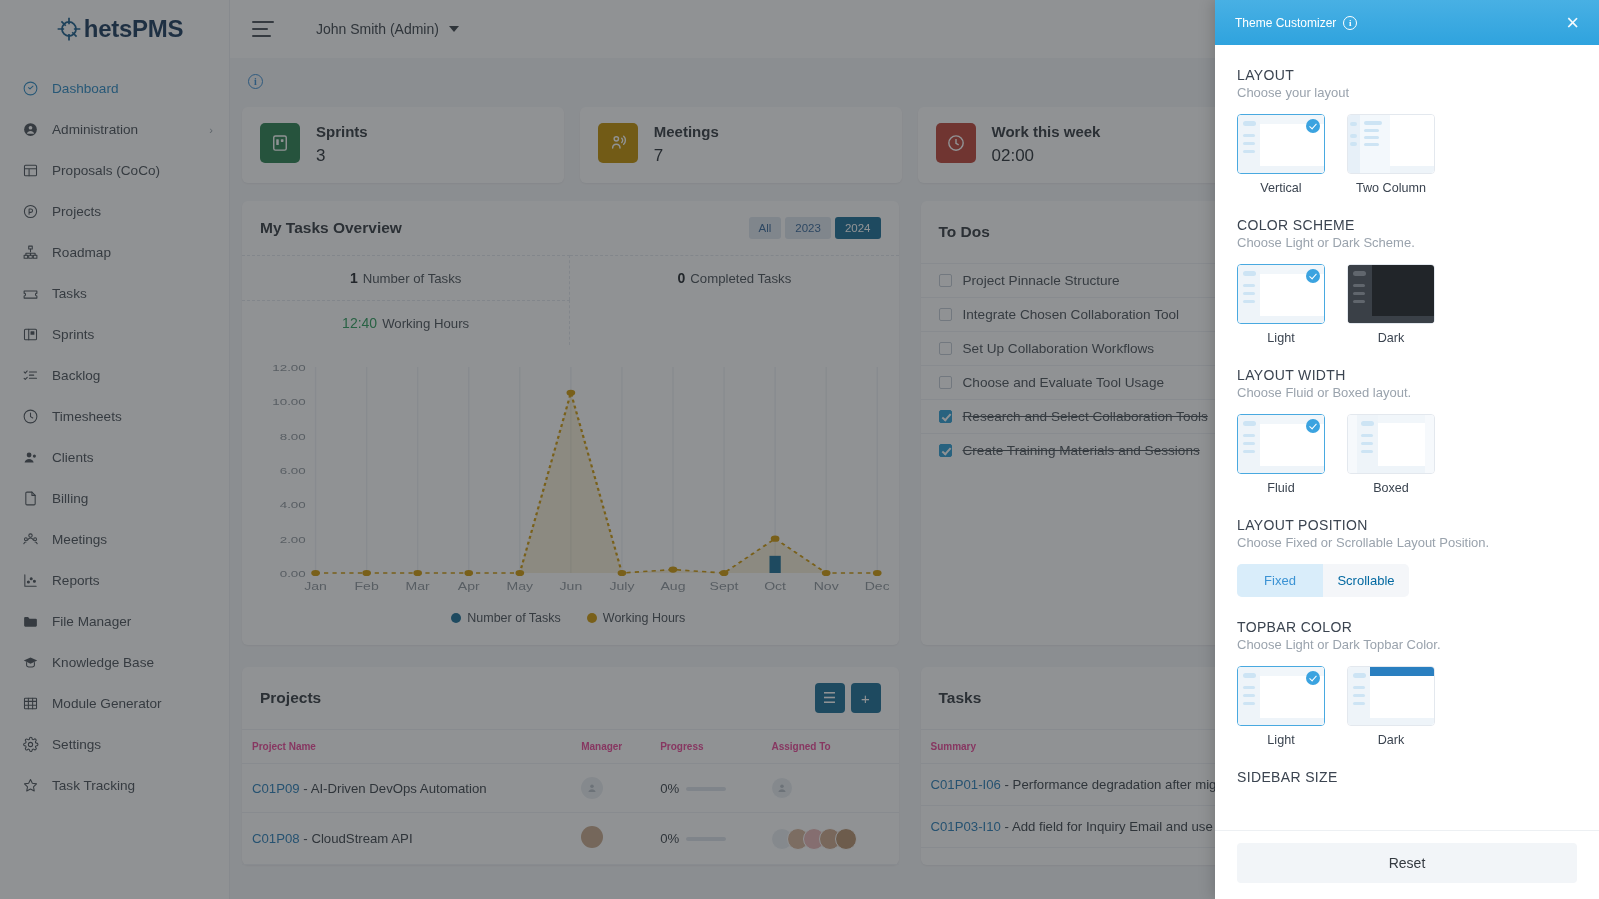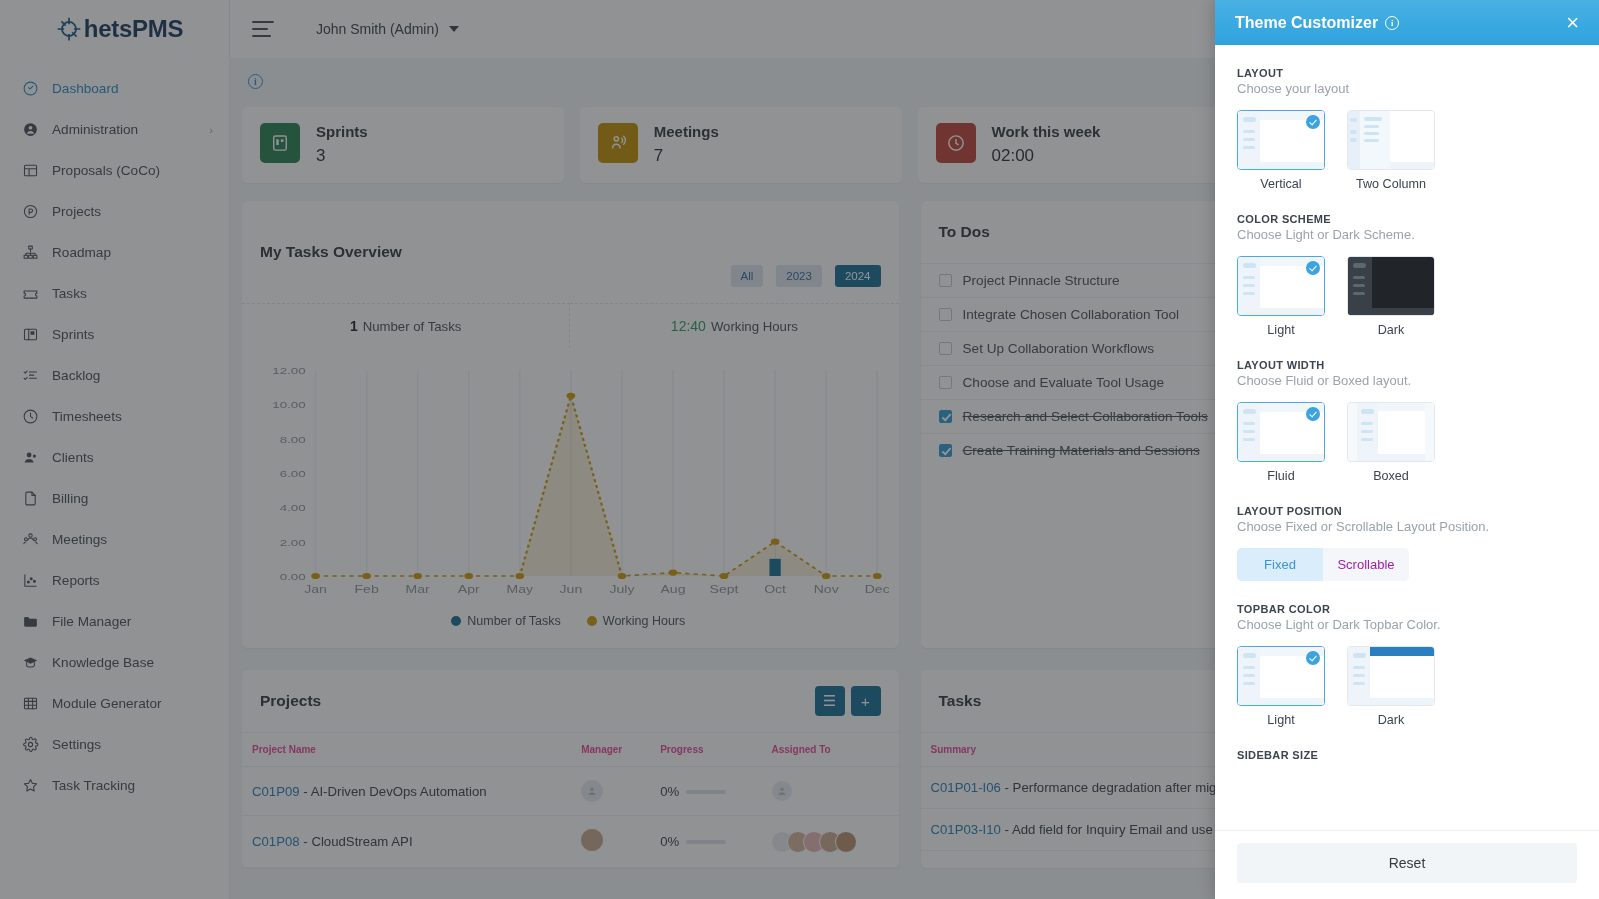--- a/index.html
+++ b/index.html
@@ -67,21 +67,21 @@
   .stat-icon svg { width:20px;height:20px;stroke:#fff;fill:none;stroke-width:1.7; }
   .stat-title { font-size:15px; color:#343a40; font-weight:600; }
   .stat-value { font-size:17px; color:#2b3137; margin-top:6px; }
 
   .grid2 { display:flex; gap:22px; margin-top:18px; }
   .card { background:#fff; border-radius:6px; box-shadow:0 1px 2px rgba(16,24,40,.06); flex:1 1 0; min-width:0; }
   .card-head { display:flex; align-items:center; padding: 16px 18px; }
   .card-title { font-size:15.5px; color:#343a40; font-weight:600; }
   .card-actions { margin-left:auto; display:flex; gap:6px; }
   .sq-btn { width:30px;height:30px;border-radius:4px;background:#1b6e96;color:#fff;display:flex;align-items:center;justify-content:center;font-size:15px;cursor:pointer;border:none; }
-  .seg { margin-left:auto; display:flex; gap:13px;margin-top:48px; }
+  .seg { margin-left:auto; display:flex; gap:4px; }
   .seg span { padding:5px 10px; font-size:11.5px; border-radius:3px; background:#dfe6ef; color:#38699a; cursor:pointer; }
   .seg span.on { background:#1b6e96; color:#fff; }
 
   .kpi-grid { display:grid; grid-template-columns:1fr 1fr; }
   .kpi { padding:14px 10px; text-align:center; font-size:13.2px; color:#4b5259;
          border-top:1px dashed #e3e7ec; border-right:1px dashed #e3e7ec; }
   .kpi:nth-child(2n){ border-right:none; }
   .kpi b { font-size:14px; color:#22272c; font-weight:700; margin-right:5px; }
   .kpi b.green { color:#2f9e5e; font-weight:500; }
 
@@ -115,27 +115,27 @@
   
   .overlay { position:absolute; inset:0; background:rgba(33,37,41,.5); z-index:40; }
   .tc-panel {
     position:absolute; right:0; top:0; width:384px; height:899px; background:#fff; z-index:50;
     display:flex; flex-direction:column; box-shadow:-2px 0 14px rgba(0,0,0,.18);
   }
   .tc-head {
     height:45px; background:linear-gradient(180deg,#48b0e4 0%,#2fa3de 100%);
     display:flex; align-items:center; padding:0 20px; color:#fff;
   }
-  .tc-head h3 { font-size:16px; font-weight:700; }
+  .tc-head h3 { font-size:12px; font-weight:400; }
   .tc-info { width:14px;height:14px;border:1.4px solid #fff;border-radius:50%;display:inline-flex;align-items:center;justify-content:center;
              font-size:9px;margin-left:7px;font-family:"Liberation Serif",serif;font-weight:700;vertical-align:2px;}
   .tc-close { margin-left:auto; font-size:22px; line-height:1; cursor:pointer; font-weight:300; opacity:.95; }
   .tc-body { flex:1 1 auto; overflow:hidden; padding: 22px 22px 0 22px; }
   .tc-sect { margin-bottom: 22px; }
-  .tc-sect h4 { font-size:11px; letter-spacing:.35px; color:#3b4450; font-weight:700; }
+  .tc-sect h4 { font-size:14px; letter-spacing:.35px; color:#3b4450; font-weight:400; }
   .tc-sect p  { font-size:13px; color:#9aa3ad; margin-top:2px; }
   .thumbs { display:flex; gap:22px; margin-top:14px; }
   .thumb-wrap { text-align:center; }
   .thumb {
     width:88px;height:60px;border:1px solid #e3e8ee;border-radius:4px;position:relative;overflow:hidden;
     background:#fff; cursor:pointer;
   }
   .thumb.sel { border:1.6px solid #49a9e0; }
   .thumb .tick {
     position:absolute; right:4px; top:4px; width:14px;height:14px;border-radius:50%;background:#3ba3e0;
@@ -144,21 +144,21 @@
   .thumb .tick:after{content:"";width:3px;height:6px;border:solid #fff;border-width:0 1.6px 1.6px 0;transform:rotate(42deg);margin-top:-2px;}
   .thumb-label { font-size:12.6px; color:#3b4450; margin-top:7px; }
   
   .sk-side { position:absolute;left:0;top:0;bottom:0;width:22px;background:#eef4f9; }
   .sk-pill { position:absolute;left:5px;width:13px;height:5px;border-radius:3px;background:#cde4f4; }
   .sk-line { position:absolute;left:5px;width:12px;height:3px;border-radius:2px;background:#cde4f4; }
   .sk-main { position:absolute;left:22px;right:0;top:0;bottom:0;background:#fff; }
   .sk-top  { position:absolute;left:22px;right:0;top:0;height:9px;background:#f1f6fa; }
   .sk-bot  { position:absolute;left:22px;right:0;bottom:0;height:7px;background:#eef4f9; }
   .toggle { display:flex; margin-top:14px; background:#f4f6f9; border-radius:5px; width:172px; overflow:hidden; }
-  .toggle span { flex:1; text-align:center; padding:9px 0; font-size:13px; color:#a21caf; cursor:pointer; }
+  .toggle span { flex:1; text-align:center; padding:9px 0; font-size:13px; color:#0369a1; cursor:pointer; }
   .toggle span.on { background:#d9edfa; color:#3b93d4; }
   .tc-foot { border-top:1px solid #edf0f3; padding: 12px 22px 16px; }
   .reset-btn { width:100%; background:#f2f5f8; border:none; border-radius:4px; padding:12px 0;
                font-size:14px; color:#343a40; cursor:pointer; font-family:"Liberation Sans",sans-serif; }
 </style>
 </head>
 <body>
 
 <div id="root">
 
@@ -430,20 +430,21 @@
         <div class="card-head">
           <span class="card-title">My Tasks Overview</span>
           <div class="seg" id="seg">
               <span class="">All</span>
               <span class="">2023</span>
               <span class="on">2024</span>
             </div>
         </div>
         <div class="kpi-grid" id="kpis">
             <div class="kpi"><b class="">1</b><span>Number of Tasks</span></div>
+            <div class="kpi"><b class="">0</b><span>Completed Tasks</span></div>
             <div class="kpi"><b class="green">12:40</b><span>Working Hours</span></div>
           </div>
         <div class="chart-wrap">
           <svg id="chartSvg" width="100%" height="250" viewBox="0 0 455 250" preserveAspectRatio="none">
               <text x="41" y="220" text-anchor="end" font-size="9.5" fill="#8f969d" font-family="Liberation Sans">0.00</text>
               <text x="41" y="185.66666666666669" text-anchor="end" font-size="9.5" fill="#8f969d" font-family="Liberation Sans">2.00</text>
               <text x="41" y="151.33333333333334" text-anchor="end" font-size="9.5" fill="#8f969d" font-family="Liberation Sans">4.00</text>
               <text x="41" y="117" text-anchor="end" font-size="9.5" fill="#8f969d" font-family="Liberation Sans">6.00</text>
               <text x="41" y="82.66666666666669" text-anchor="end" font-size="9.5" fill="#8f969d" font-family="Liberation Sans">8.00</text>
               <text x="41" y="48.333333333333314" text-anchor="end" font-size="9.5" fill="#8f969d" font-family="Liberation Sans">10.00</text>

